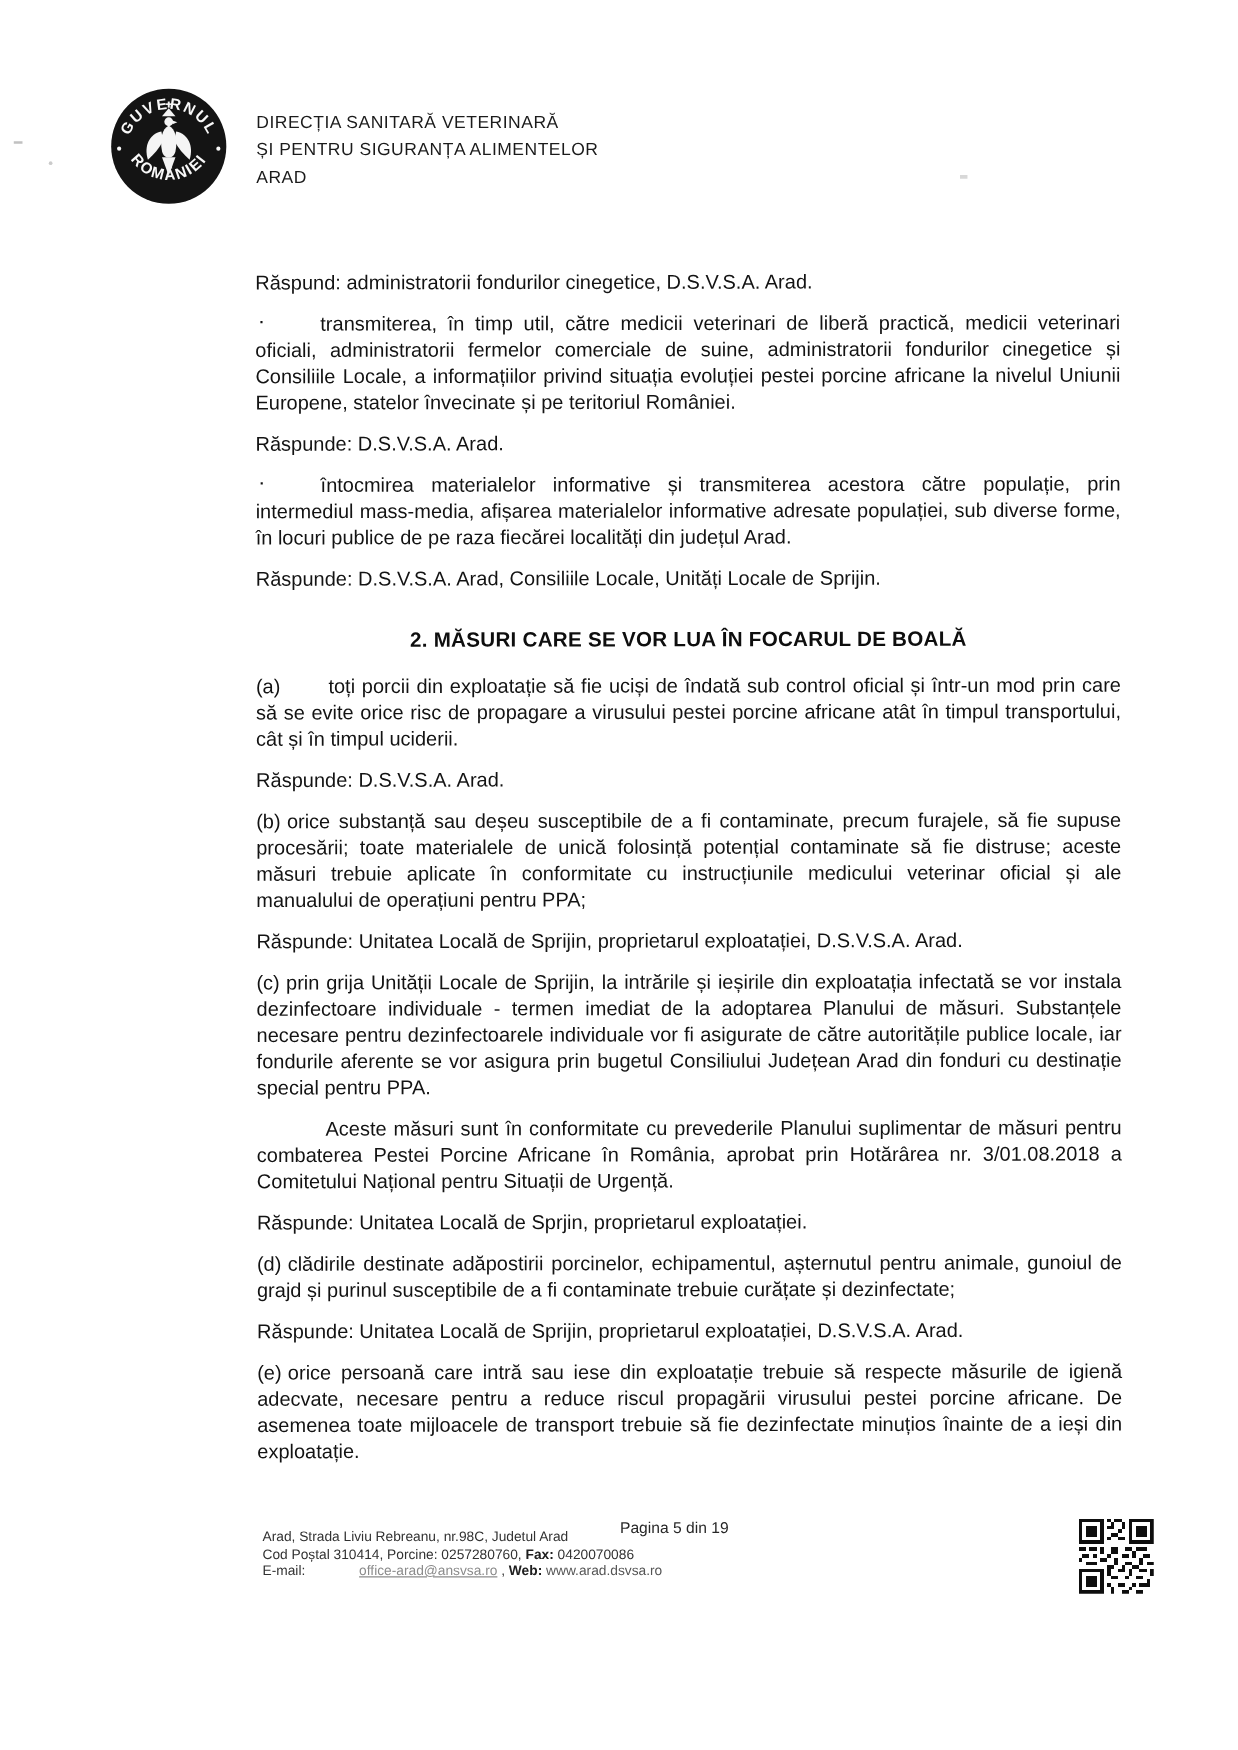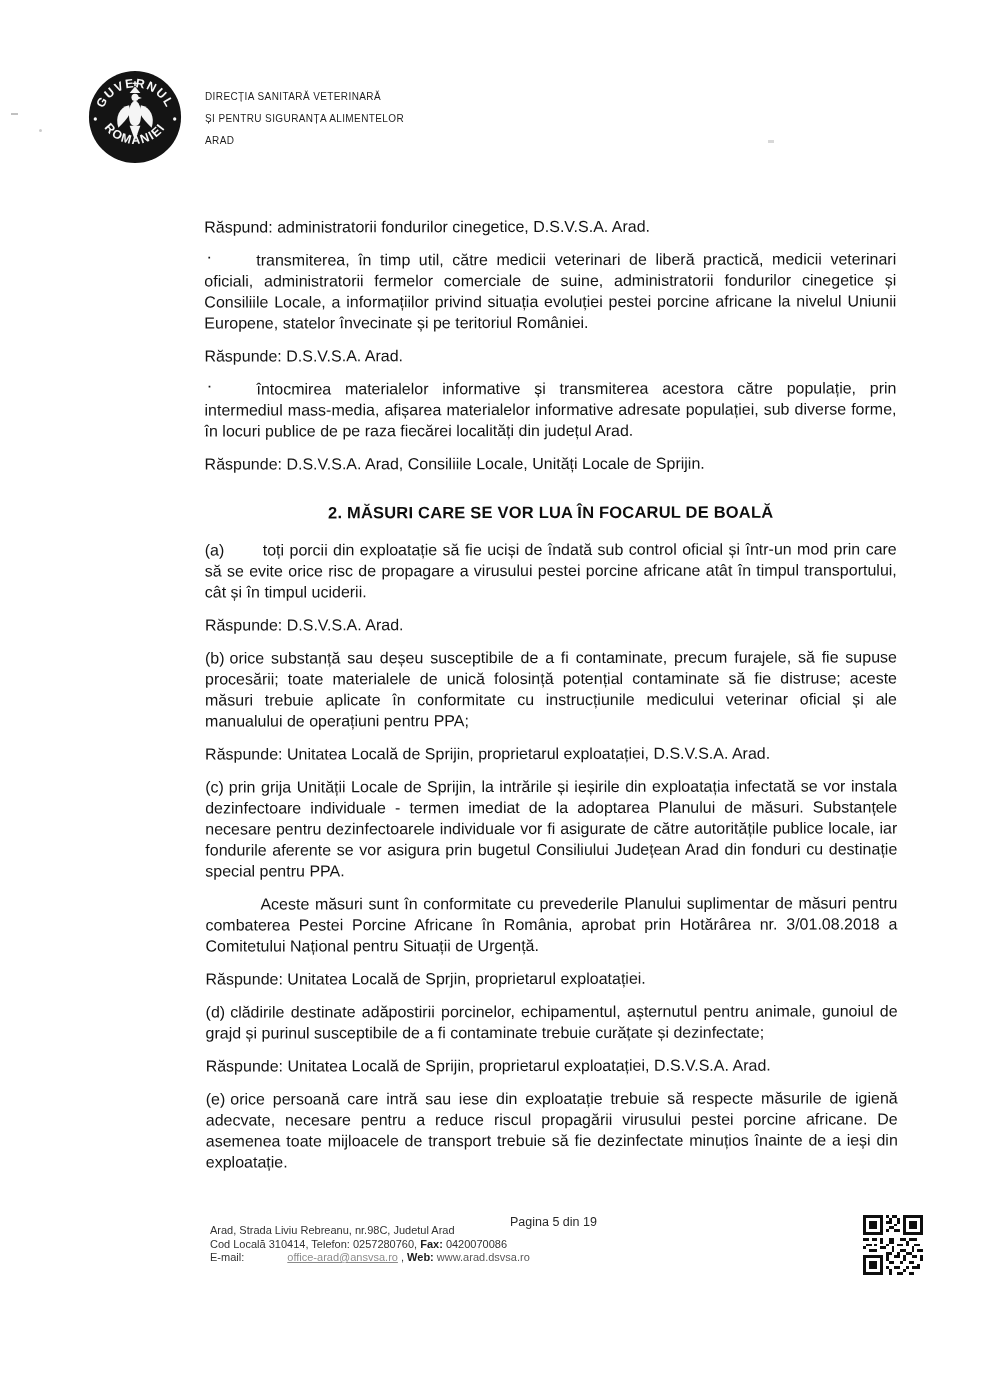--- a/index.html
+++ b/index.html
@@ -17,21 +17,21 @@
   
   .seal {
     position: absolute;
     left: 86px; top: 66px;
     width: 98px; height: 102px;
     filter: blur(0.3px);
   }
   .org-block {
     position: absolute;
     left: 205px; top: 86px;
-    font-size: 10px;
+    font-size: 14px;
     line-height: 22px;
     letter-spacing: 0.4px;
     color: #1e1e1e;
     font-weight: 500;
   }
   
   .doc-body {
     position: absolute;
     left: 205px; top: 204px;
     width: 692px;
@@ -70,21 +70,21 @@
     text-align: center;
     font-size: 16.5px;
     font-weight: bold;
     letter-spacing: 0.2px;
     color: #111;
   }
   .firstindent { text-indent: 55px; }
   
   .page-num {
     position: absolute;
-    left: 510px; top: 1215px;
+    left: 496px; top: 1215px;
     font-size: 12.5px;
     color: #2a2a2a;
   }
   .address {
     position: absolute;
     left: 210px; top: 1224px;
     font-size: 11px;
     line-height: 13.5px;
     color: #333;
   }
@@ -183,21 +183,21 @@
     <p class="respond">Răspunde: Unitatea Locală de Sprijin, proprietarul exploatației, D.S.V.S.A. Arad.</p>
 
     <p class="para"><span class="plabel">(e)</span><span>orice persoană care intră sau iese din exploatație trebuie să respecte măsurile de igienă adecvate, necesare pentru a reduce riscul propagării virusului pestei porcine africane. De asemenea toate mijloacele de transport trebuie să fie dezinfectate minuțios înainte de a ieși din exploatație.</span></p>
 
   </div>
 
   <div class="page-num">Pagina 5 din 19</div>
 
   <div class="address">
     <div>Arad, Strada Liviu Rebreanu, nr.98C, Judetul Arad</div>
-    <div><span>Cod Locală 310414, Telefon: 0257280760, </span><b>Fax:</b><span> 0420070086</span></div>
+    <div><span>Cod Poștal 310414, Porcine: 0257280760, </span><b>Fax:</b><span> 0420070086</span></div>
     <div><span>E-mail: </span><span class="mail">office-arad@ansvsa.ro</span><span> , </span><b>Web: </b><span class="web">www.arad.dsvsa.ro</span></div>
   </div>
 
   <svg class="qr" viewBox="0 0 21 21" shape-rendering="crispEdges">
     <rect width="21" height="21" fill="#fff"></rect>
     <g fill="#111">
 
       <path d="M0 0h7v7h-7z M1 1v5h5v-5z" fill-rule="evenodd"></path>
       <rect x="2" y="2" width="3" height="3"></rect>
 

